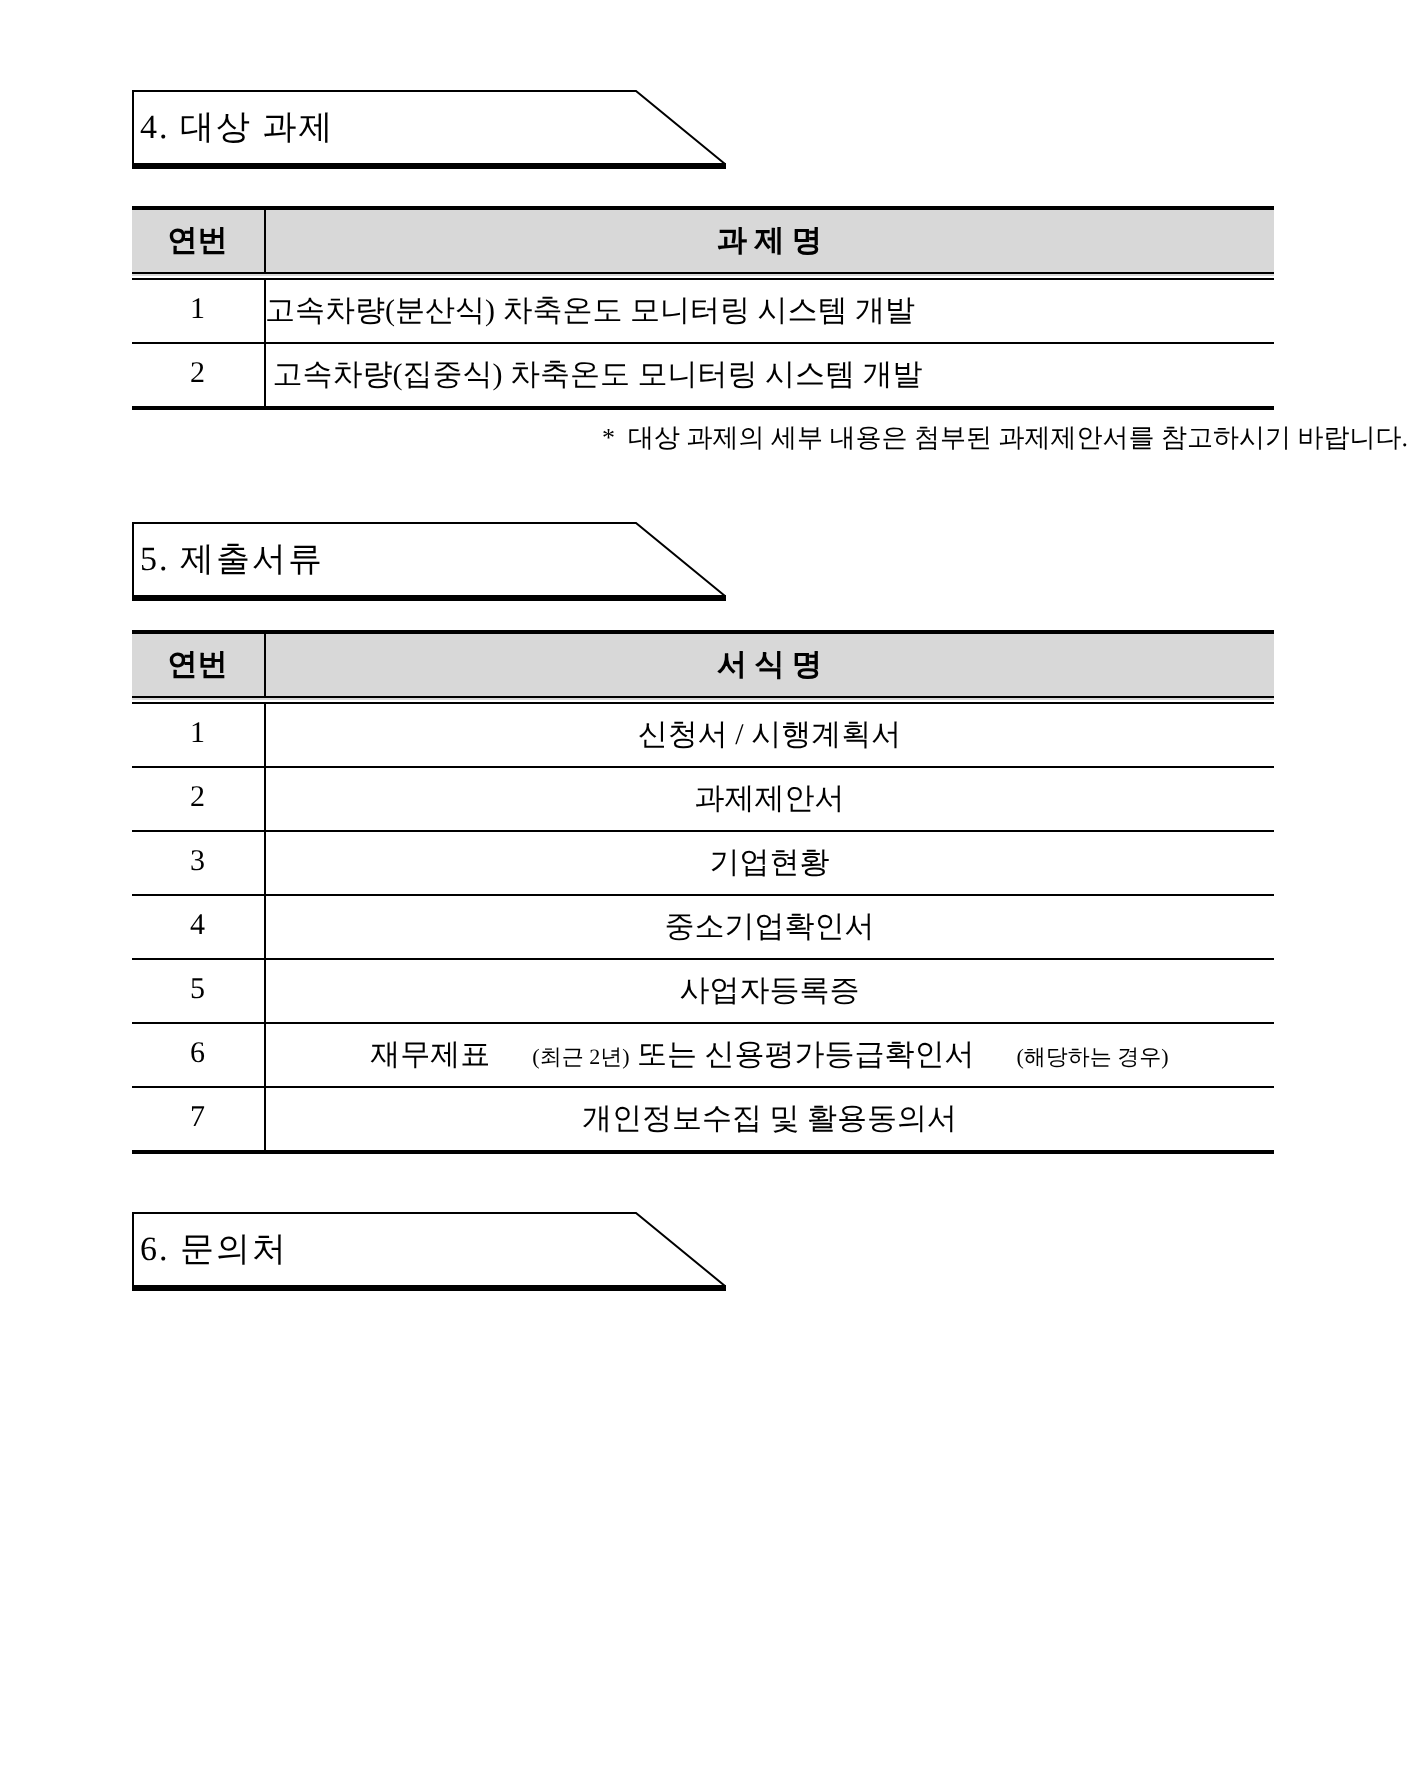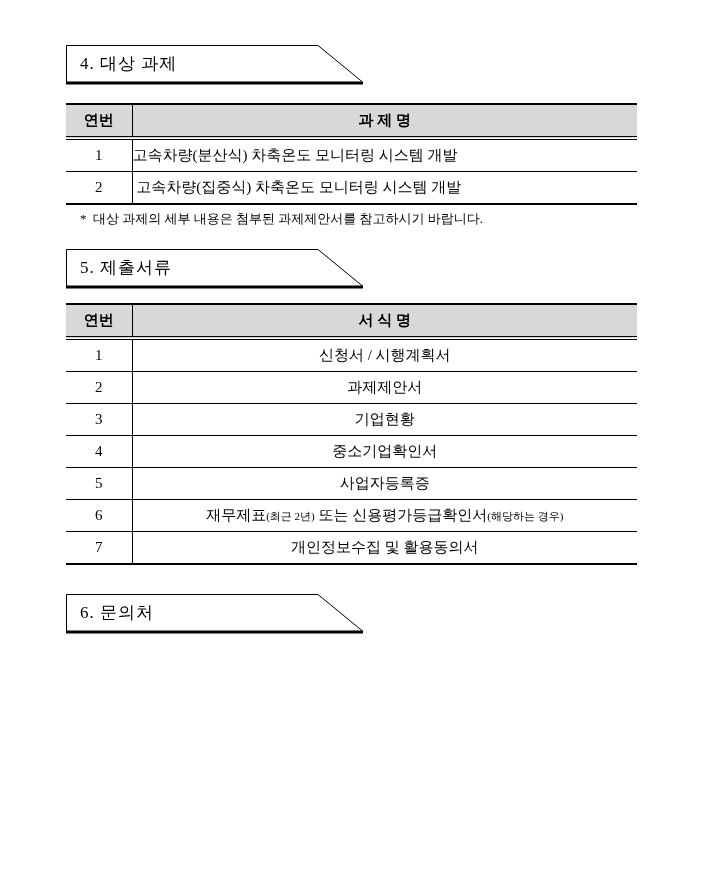--- a/index.html
+++ b/index.html
@@ -17,21 +17,21 @@
     width: 704px; height: 891px;
   }
 
   
   .banner {
     position: relative;
     width: 298px; height: 40px;
   }
   .banner svg { position: absolute; left: 0; top: 0; display: block; }
   .banner .banner-title {
-    position: absolute; left: 14px; top: 0;
+    position: absolute; left: 4px; top: 0;
     height: 37px; line-height: 37px;
     font-size: 17px;
     letter-spacing: 1px;
     white-space: pre;
   }
 
   
   table {
     border-collapse: collapse;
     table-layout: fixed;
@@ -52,34 +52,34 @@
   }
   td {
     height: 31px;
     border-top: 1px solid #000;
     padding: 0;
     text-align: center;
     white-space: pre-wrap;
   }
   .sep { border-right: 1px solid #000; }
   .cell-left { text-align: left; padding-left: 0; }
-  .small { font-size: 11px; }
+  .small { font-size: 11px; margin-left: 21px; }
   .tbl-4col td { height: 35px; }
 
   .note {
     font-size: 13px;
     padding-left: 14px;
     white-space: pre-wrap;
   }
 
   
   .banner-4 { margin-top: 0; }
   .table-4  { margin-top: 18px; }
-  .note-4   { margin-top: 5px; }
-  .banner-5 { margin-top: 21px; }
+  .note-4   { margin-top: 5px; text-align: right; }
+  .banner-5 { margin-top: 33px; }
   .table-5  { margin-top: 14px; }
   .note-5   { margin-top: 8px; }
   .banner-6 { margin-top: 29px; }
   .table-6  { margin-top: 16px; }
 </style>
 </head>
 <body>
 
 <div class="doc">
 

